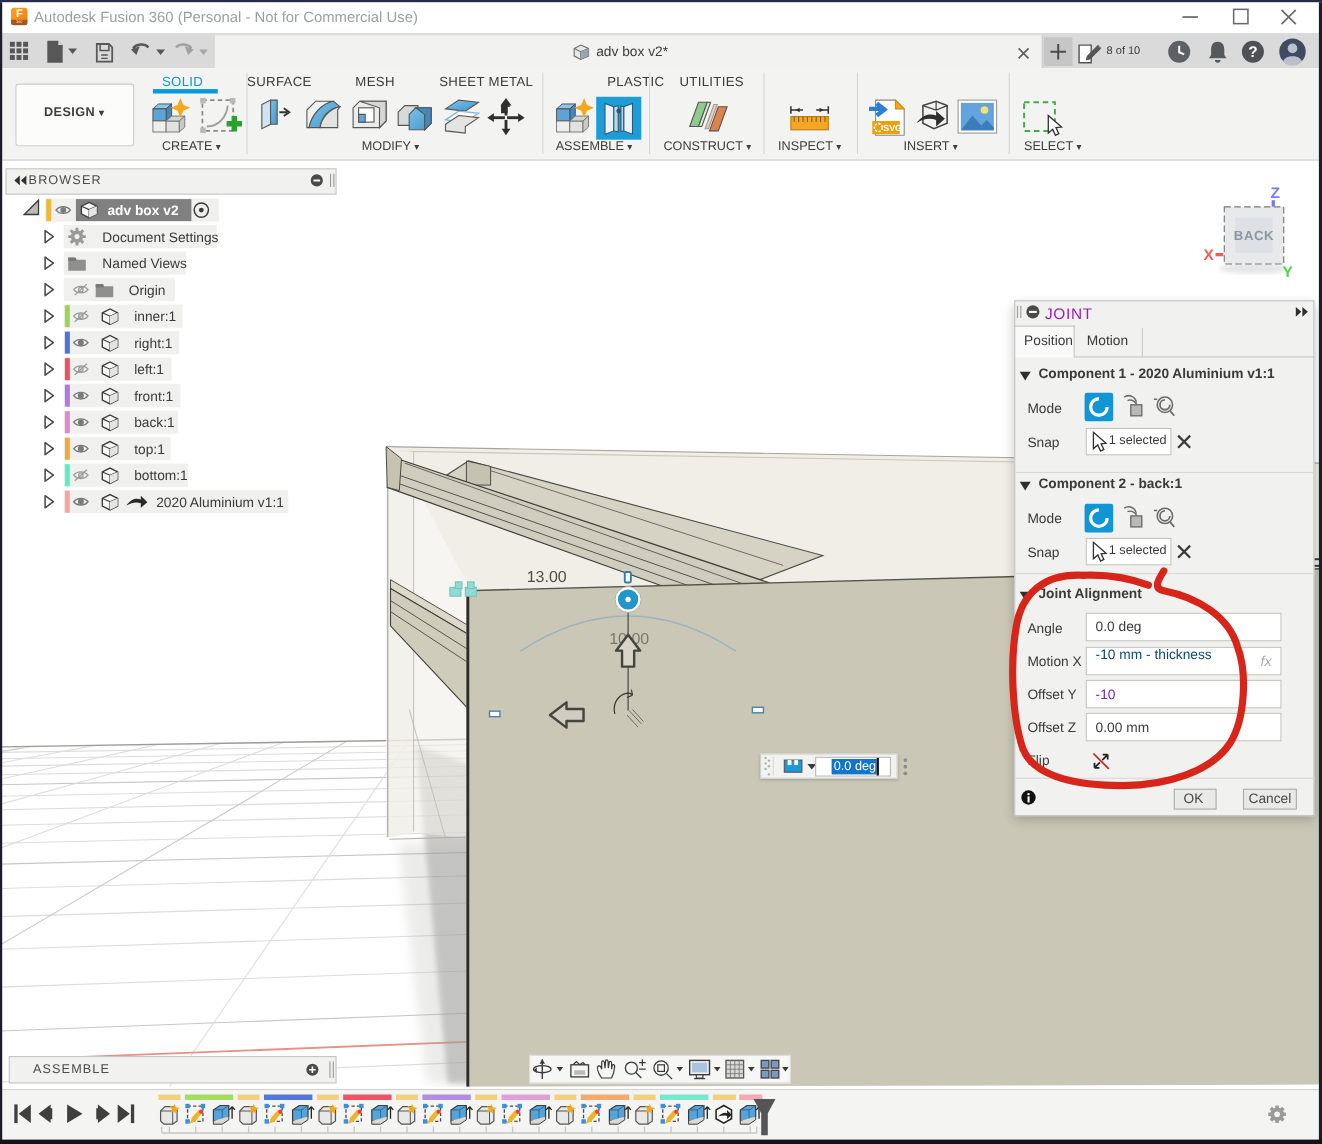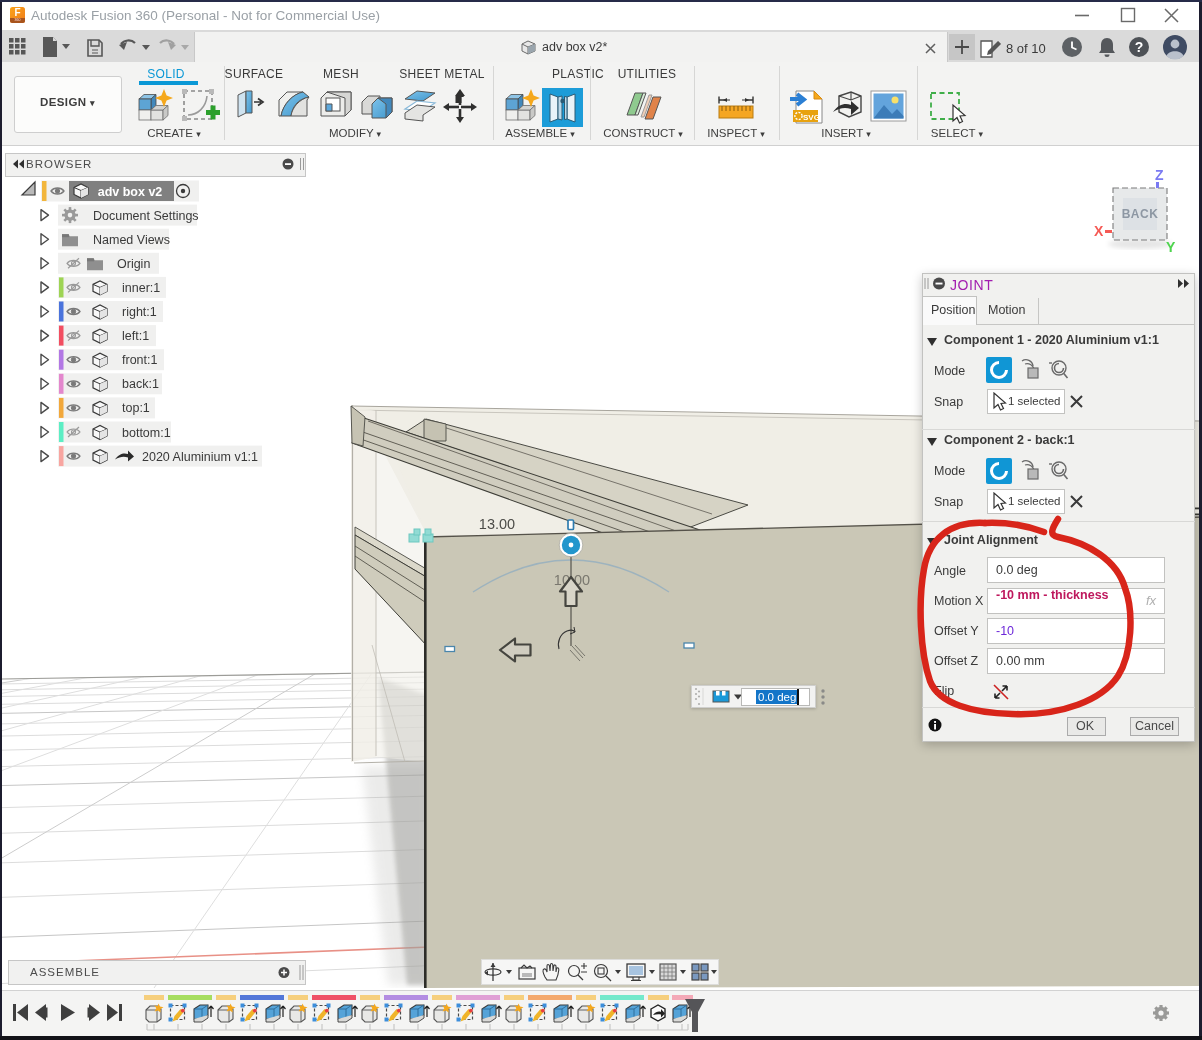--- a/index.html
+++ b/index.html
@@ -63,21 +63,21 @@
 </svg>
 <div class="abs" style="left:949px;top:34px;width:26px;height:26px;background:#c6c6c6;"></div>
 <svg class="abs" style="left:949px;top:34px" width="26" height="26">
  <path d="M13 6 L13 20 M6 13 L20 13" stroke="#4a4a4a" stroke-width="1.8"></path>
 </svg>
 <svg class="abs" style="left:978px;top:38px" width="26" height="22">
  <path d="M3 3 L14 3 L14 19 L3 19 Z" fill="#fff" stroke="#555" stroke-width="1.3"></path>
  <path d="M10 13 L20 3 L23 6 L13 16 L9 17 Z" fill="#555"></path>
  <path d="M20 3 L23 6" stroke="#888" stroke-width="1"></path>
 </svg>
-<div class="tx" style="left:1006px;top:41px;font-size:13px;color:#3a3a3a;">8 of 10</div>
+<div class="tx" style="left:1006px;top:41px;font-size:10px;color:#3a3a3a;">8 of 10</div>
 <svg class="abs" style="left:1060px;top:35px" width="24" height="24">
  <circle cx="12" cy="12" r="10" fill="#5d6165"></circle>
  <path d="M12 6.5 L12 12.5 L16.5 14.5" stroke="#fff" stroke-width="1.8" fill="none"></path>
 </svg>
 <svg class="abs" style="left:1095px;top:35px" width="24" height="24">
  <path d="M12 3 C8 3 6 6 6 10 L6 15 L4 18 L20 18 L18 15 L18 10 C18 6 16 3 12 3 Z" fill="#55585c"></path>
  <path d="M9.5 19.5 a2.5 2.5 0 0 0 5 0 Z" fill="#55585c"></path>
 </svg>
 <svg class="abs" style="left:1127px;top:35px" width="24" height="24">
  <circle cx="12" cy="12" r="10" fill="#4d5156"></circle>
@@ -601,21 +601,21 @@
 <div class="abs" style="left:922px;top:521px;width:273px;height:1px;background:#d8d8d6;"></div>
 <svg class="abs" style="left:926px;top:536px" width="14" height="12">
     <path d="M1 2 L11 2 L6 10 Z" fill="#2f2f2f"></path>
   </svg>
 <div class="tx" style="left:944px;top:533px;font-size:12.5px;font-weight:bold;color:#3a3a3a;">Joint Alignment</div>
 <div class="tx" style="left:934px;top:564px;font-size:12.5px;color:#3a3a3a;">Angle</div>
 <div class="abs" style="left:987px;top:557px;width:178px;height:26px;background:#fff;border:1px solid #c2c2c0;box-sizing:border-box;"></div>
 <div class="tx" style="left:996px;top:563px;font-size:12.5px;color:#3a3a3a;">0.0 deg</div>
 <div class="tx" style="left:934px;top:594px;font-size:12.5px;color:#3a3a3a;">Motion X</div>
 <div class="abs" style="left:987px;top:588px;width:178px;height:26px;background:#fff;border:1px solid #c2c2c0;box-sizing:border-box;"></div>
-<div class="tx" style="left:996px;top:588px;font-size:12.5px;color:#be185d;font-weight:bold;">-10 mm - thickness</div>
+<div class="tx" style="left:996px;top:588px;font-size:12.5px;color:#0c4a6e;">-10 mm - thickness</div>
 <div class="tx" style="left:1146px;top:593px;font-size:13px;font-style:italic;color:#b0b0b0;">fx</div>
 <div class="tx" style="left:934px;top:624px;font-size:12.5px;color:#3a3a3a;">Offset Y</div>
 <div class="abs" style="left:987px;top:618px;width:178px;height:26px;background:#fff;border:1px solid #c2c2c0;box-sizing:border-box;"></div>
 <div class="tx" style="left:996px;top:624px;font-size:12.5px;color:#6d28d9;">-10</div>
 <div class="tx" style="left:934px;top:654px;font-size:12.5px;color:#3a3a3a;">Offset Z</div>
 <div class="abs" style="left:987px;top:648px;width:178px;height:26px;background:#fff;border:1px solid #c2c2c0;box-sizing:border-box;"></div>
 <div class="tx" style="left:996px;top:654px;font-size:12.5px;color:#3a3a3a;">0.00 mm</div>
 <div class="tx" style="left:934px;top:684px;font-size:12.5px;color:#3a3a3a;">Flip</div>
 <svg class="abs" style="left:991px;top:682px" width="20" height="20">
     <path d="M11 9 L16 4 M16 4 L16 8.5 M16 4 L11.5 4" stroke="#222" stroke-width="1.6" fill="none"></path>

